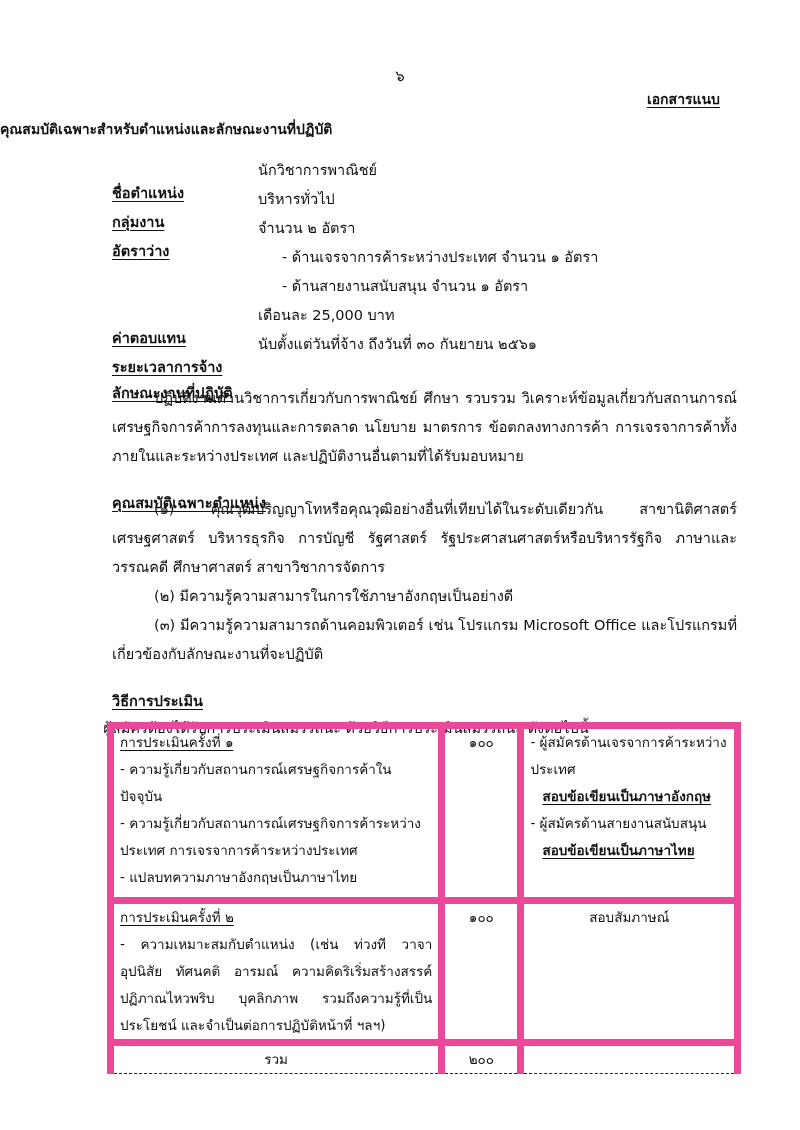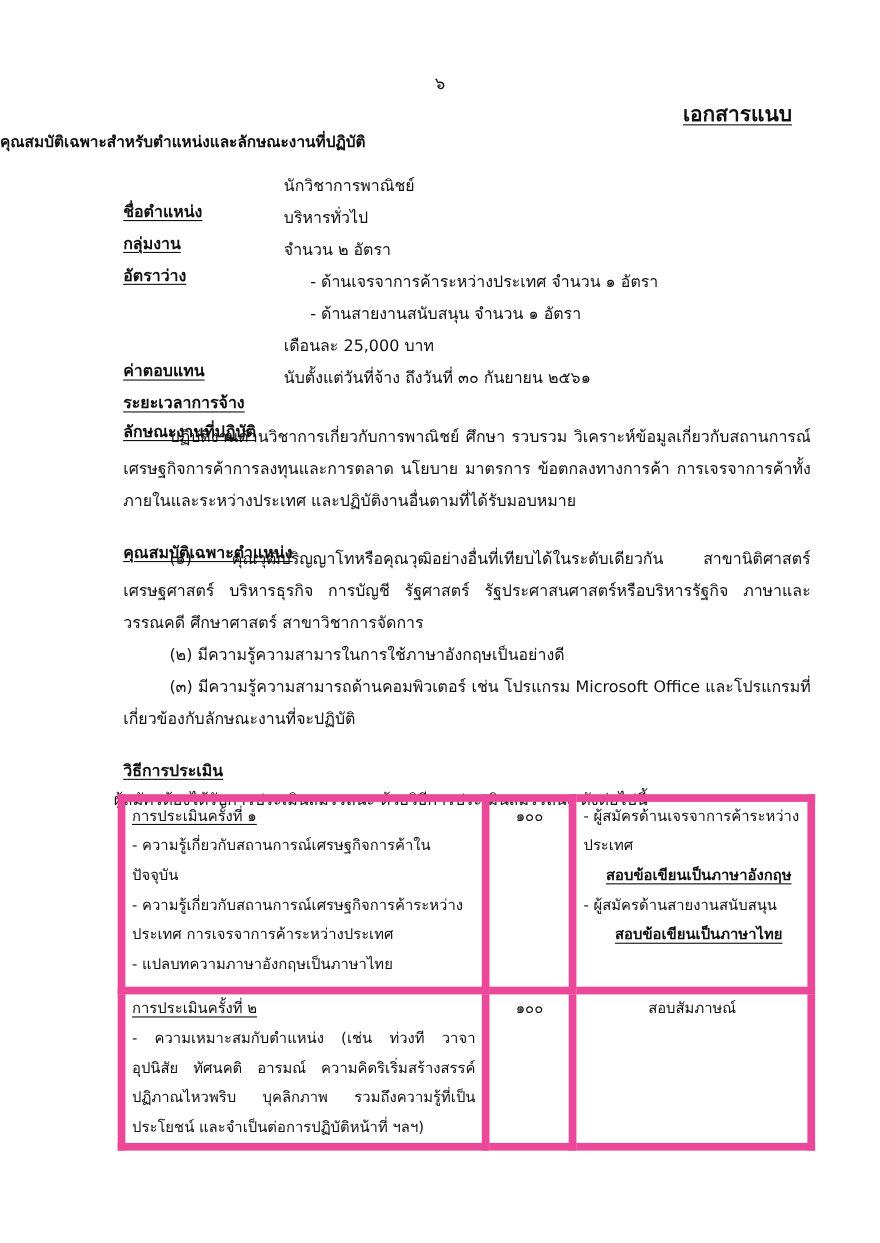--- a/index.html
+++ b/index.html
@@ -2,39 +2,39 @@
 <html><head>
 <meta charset="utf-8">
 <style>
   html, body { margin: 0; padding: 0; background: #ffffff; }
   body { width: 800px; height: 1130px; position: relative; overflow: hidden;
          font-family: "DejaVu Sans", "Liberation Sans", sans-serif; color: #111; }
   .abs { position: absolute; white-space: nowrap; }
   .t { font-size: 14.5px; line-height: 20px; }
   .u { text-decoration: underline; text-underline-offset: 3px; }
   #page-num { left: 0; width: 800px; text-align: center; top: 64px; font-size: 15px; }
-  #attachment { right: 80px; top: 88px; font-size: 19px; font-weight: bold; text-align: center; }
+  #attachment { right: 80px; top: 88px; font-size: 14px; font-weight: bold; text-align: center; }
   #doc-title { left: 0; width: 800px; text-align: left; top: 118px; font-size: 14px; font-weight: bold; }
   .lbl { left: 112px; font-weight: bold; margin-top: 23px; }
   .val { left: 258px; }
   .para { left: 112px; width: 625px; white-space: normal; font-size: 14.5px; line-height: 29px; text-align: justify; }
   .indent { text-indent: 42px; }
 
   table.eval { position: absolute; left: 107px; top: 722px; width: 634px; border-collapse: collapse;
                font-size: 13.5px; line-height: 27px; }
   table.eval td, table.eval th { border: 7px solid #ec4899; vertical-align: top; padding: 0 6px; }
   table.eval tr.row-head th, table.eval tr.row-2 td, table.eval tr.row-total td { border-top: 1.5px dashed #222; }
   table.eval tr.row-total td { border-bottom: 1.5px dashed #222; }
   table.eval th { font-weight: bold; text-align: center; height: 24px; line-height: 24px; }
   .c1 { width: 325px; }
   .c2 { width: 62px; text-align: center; }
   .c3 { width: 205px; }
   .center { text-align: center; }
   .sub-u { text-decoration: underline; text-underline-offset: 3px; }
-  .method-u { font-weight: bold; text-decoration: underline; text-underline-offset: 3px; display:block; padding-left: 12px; text-align: center; }
+  .method-u { font-weight: bold; text-decoration: underline; text-underline-offset: 3px; display:block; padding-left: 12px; }
 </style>
 </head>
 <body>
 
 <div class="abs" id="page-num">๖</div>
 <div class="abs u" id="attachment">เอกสารแนบ</div>
 <div class="abs" id="doc-title">คุณสมบัติเฉพาะสำหรับตำแหน่งและลักษณะงานที่ปฏิบัติ</div>
 
 <div class="abs t lbl u" style="top:160px">ชื่อตำแหน่ง</div>
 <div class="abs t val" style="top:160px">นักวิชาการพาณิชย์</div>
@@ -79,14 +79,19 @@
     </td>
   </tr>
   <tr class="row-2">
     <td class="c1" style="text-align:justify">
       <div class="sub-u">การประเมินครั้งที่ ๒</div>
       <div>- ความเหมาะสมกับตำแหน่ง (เช่น ท่วงที วาจา อุปนิสัย ทัศนคติ อารมณ์ ความคิดริเริ่มสร้างสรรค์ ปฏิภาณไหวพริบ บุคลิกภาพ รวมถึงความรู้ที่เป็นประโยชน์ และจำเป็นต่อการปฏิบัติหน้าที่ ฯลฯ)</div>
     </td>
     <td class="c2">๑๐๐</td>
     <td class="c3 center">สอบสัมภาษณ์</td>
   </tr>
+  <tr class="row-total">
+    <td class="c1 center">รวม</td>
+    <td class="c2">๒๐๐</td>
+    <td class="c3"></td>
+  </tr>
 </tbody>
   </table>
 
 </body></html>

